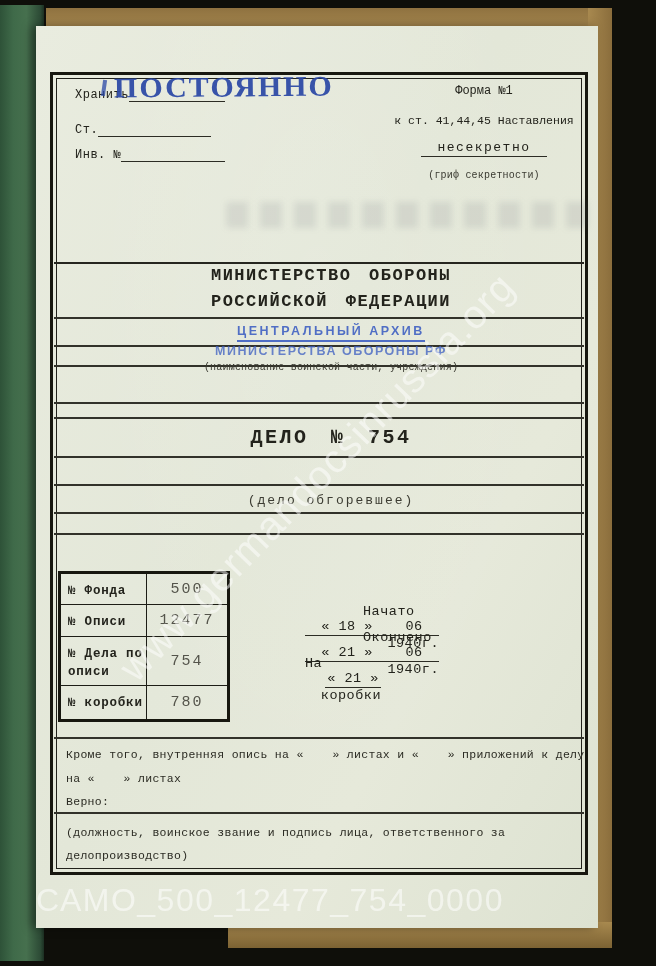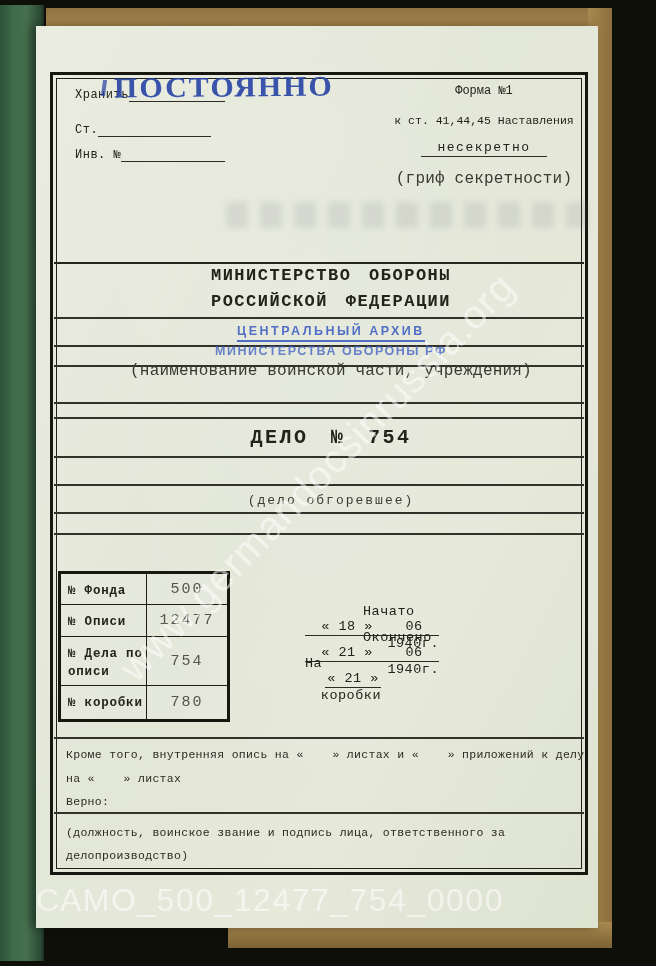--- a/index.html
+++ b/index.html
@@ -38,21 +38,21 @@
   .rule.thick{height:2px;background:#26261f;}
   
   .abs{position:absolute;}
   .ctr{left:14px;width:538px;text-align:center;padding-left:12px;}
   .blank{display:inline-block;border-bottom:1.2px solid #2c2c24;height:13px;vertical-align:bottom;}
   .row-lbl{font-size:12px;letter-spacing:0.5px;}
   .tr-block{left:352px;top:58px;width:192px;text-align:center;font-size:11.5px;}
   .tr-row{position:absolute;left:0;width:192px;}
   .nesecretno{font-size:13px;letter-spacing:1.5px;border-bottom:1.3px solid #2c2c24;padding:0 16px 1px 16px;}
   .ministry{font-weight:bold;font-size:17px;letter-spacing:1.5px;word-spacing:6px;}
-  .caption{font-size:16px;letter-spacing:0.2px;color:#3a3a31;}
+  .caption{font-size:10px;letter-spacing:0.2px;color:#3a3a31;}
   .delo{font-weight:bold;font-size:20px;letter-spacing:2.5px;word-spacing:8px;}
   .subject{font-size:13px;letter-spacing:1.5px;}
   .note{font-size:13px;letter-spacing:2px;color:#3c3c33;}
   
   .stamp-perm{
     left:78px;top:44px;
     font-family:"Liberation Serif","DejaVu Serif",serif;
     font-weight:bold;font-size:30px;letter-spacing:2px;
     color:#2b48a6;opacity:0.93;transform:scaleY(0.95) rotate(-0.6deg);
   }

